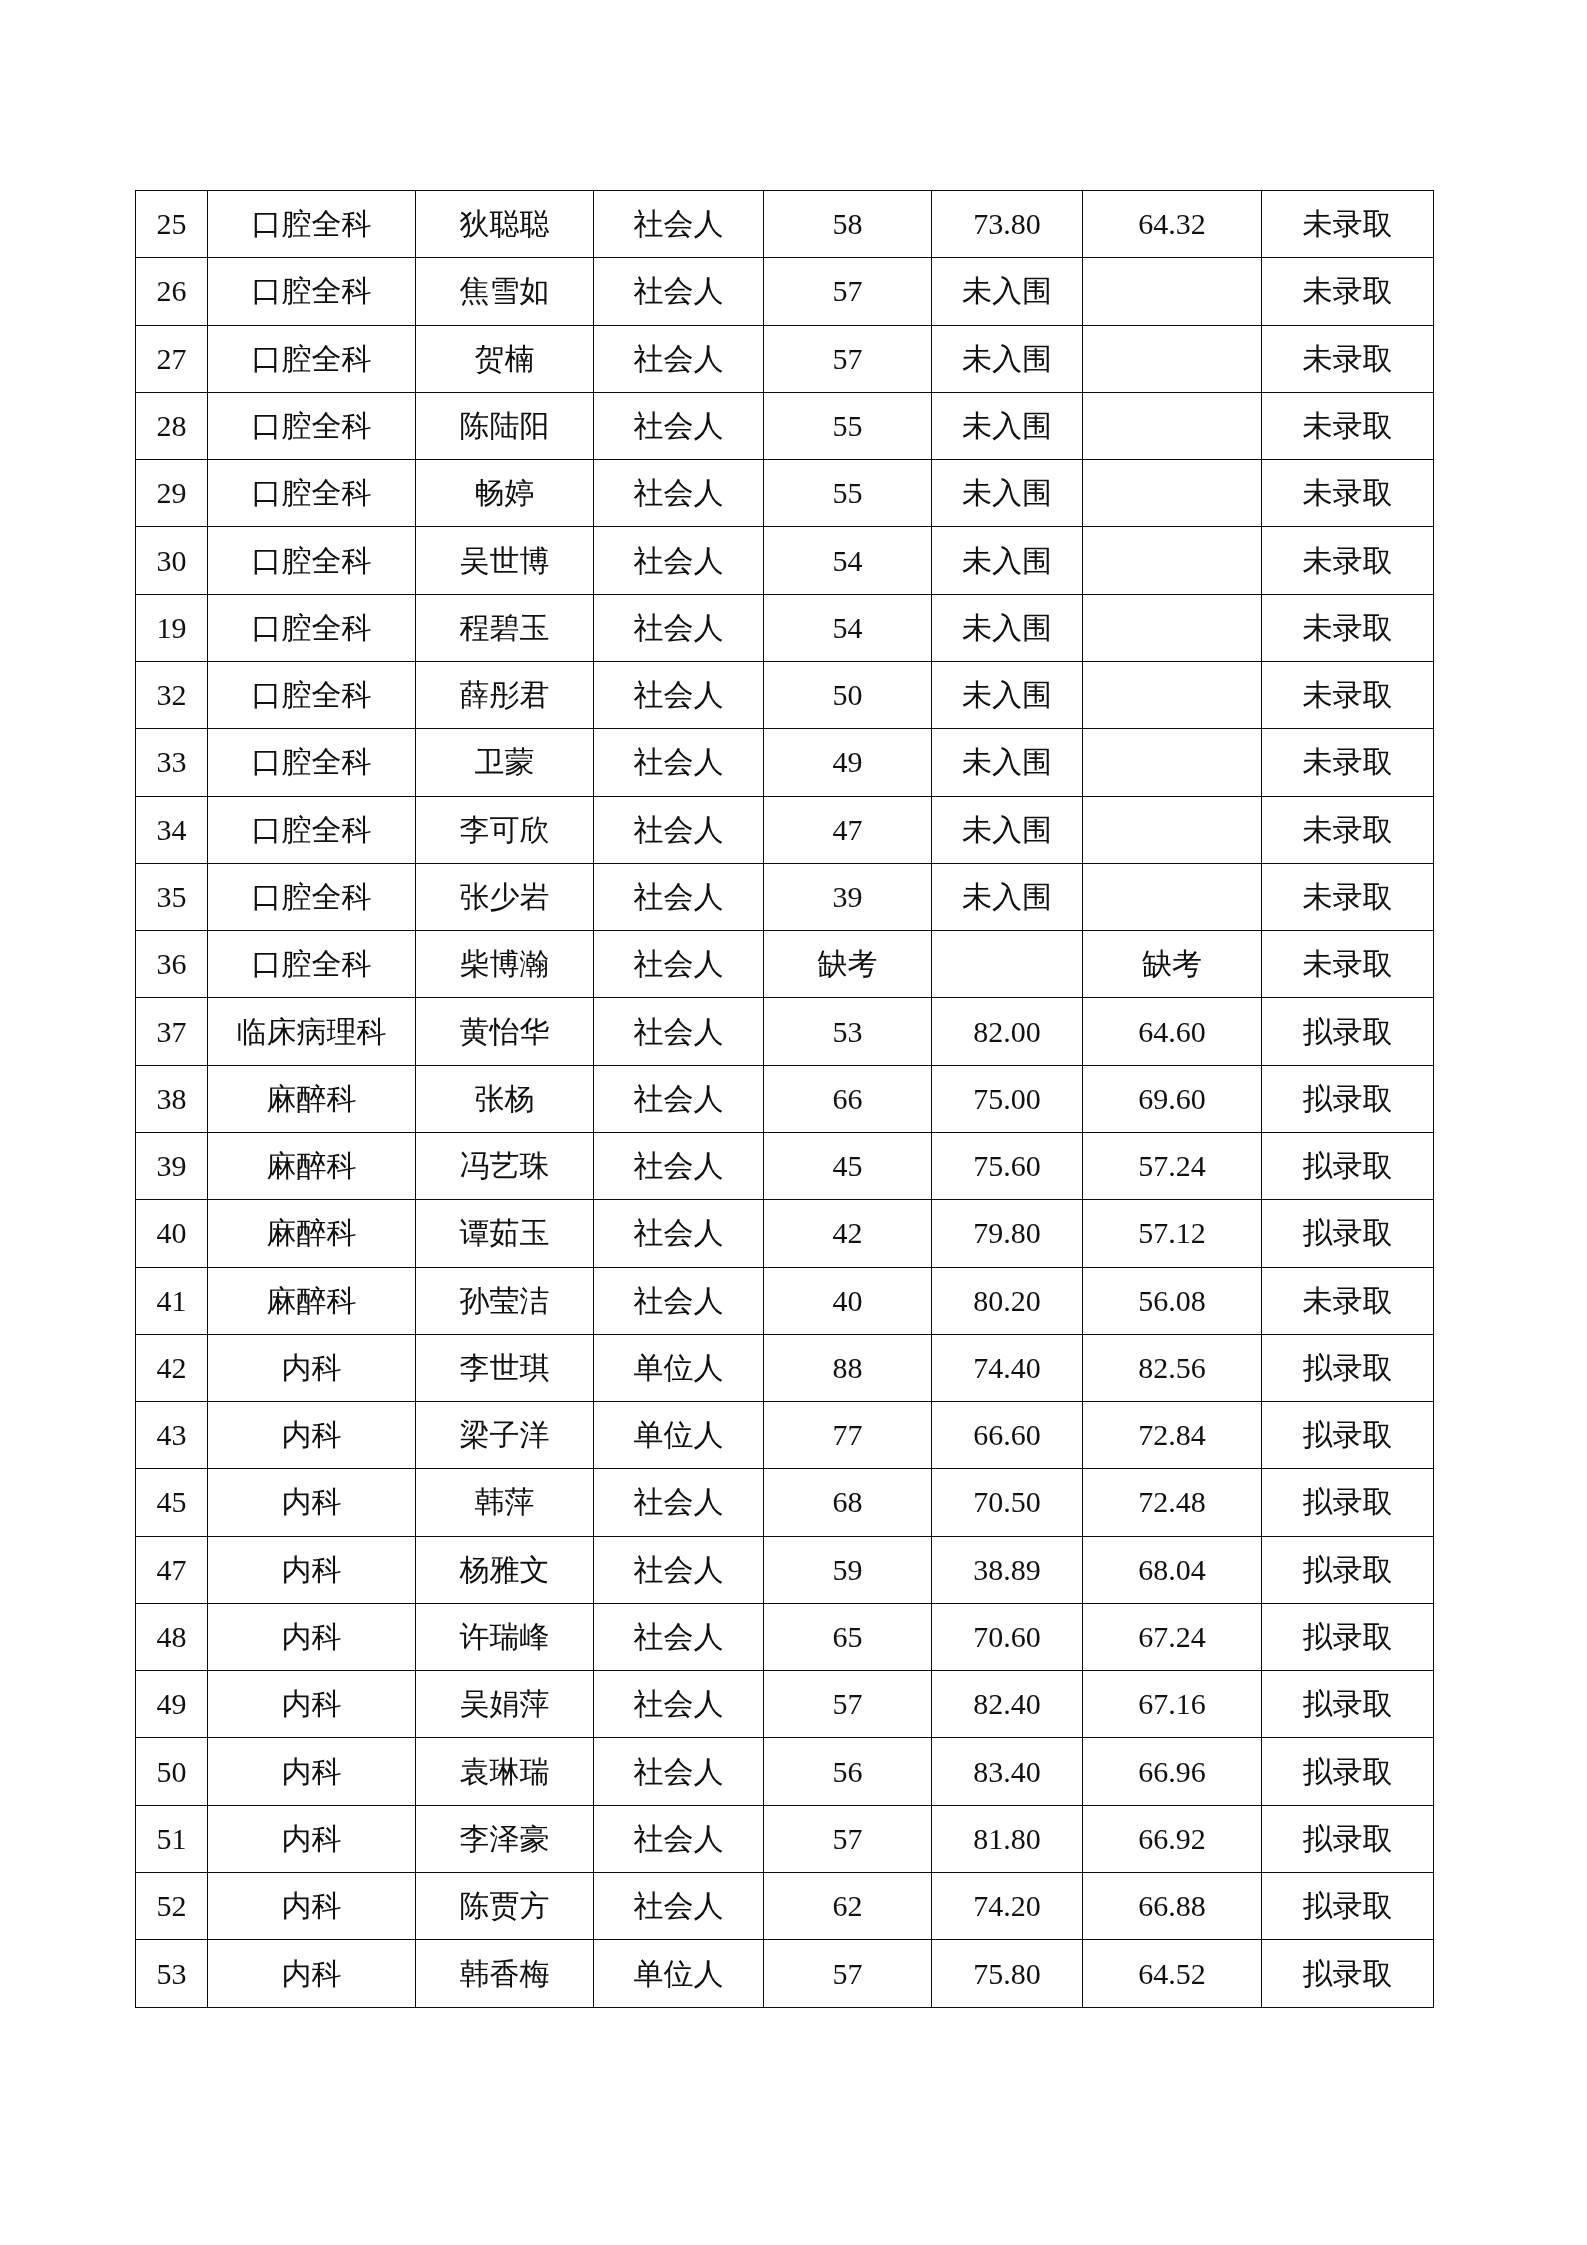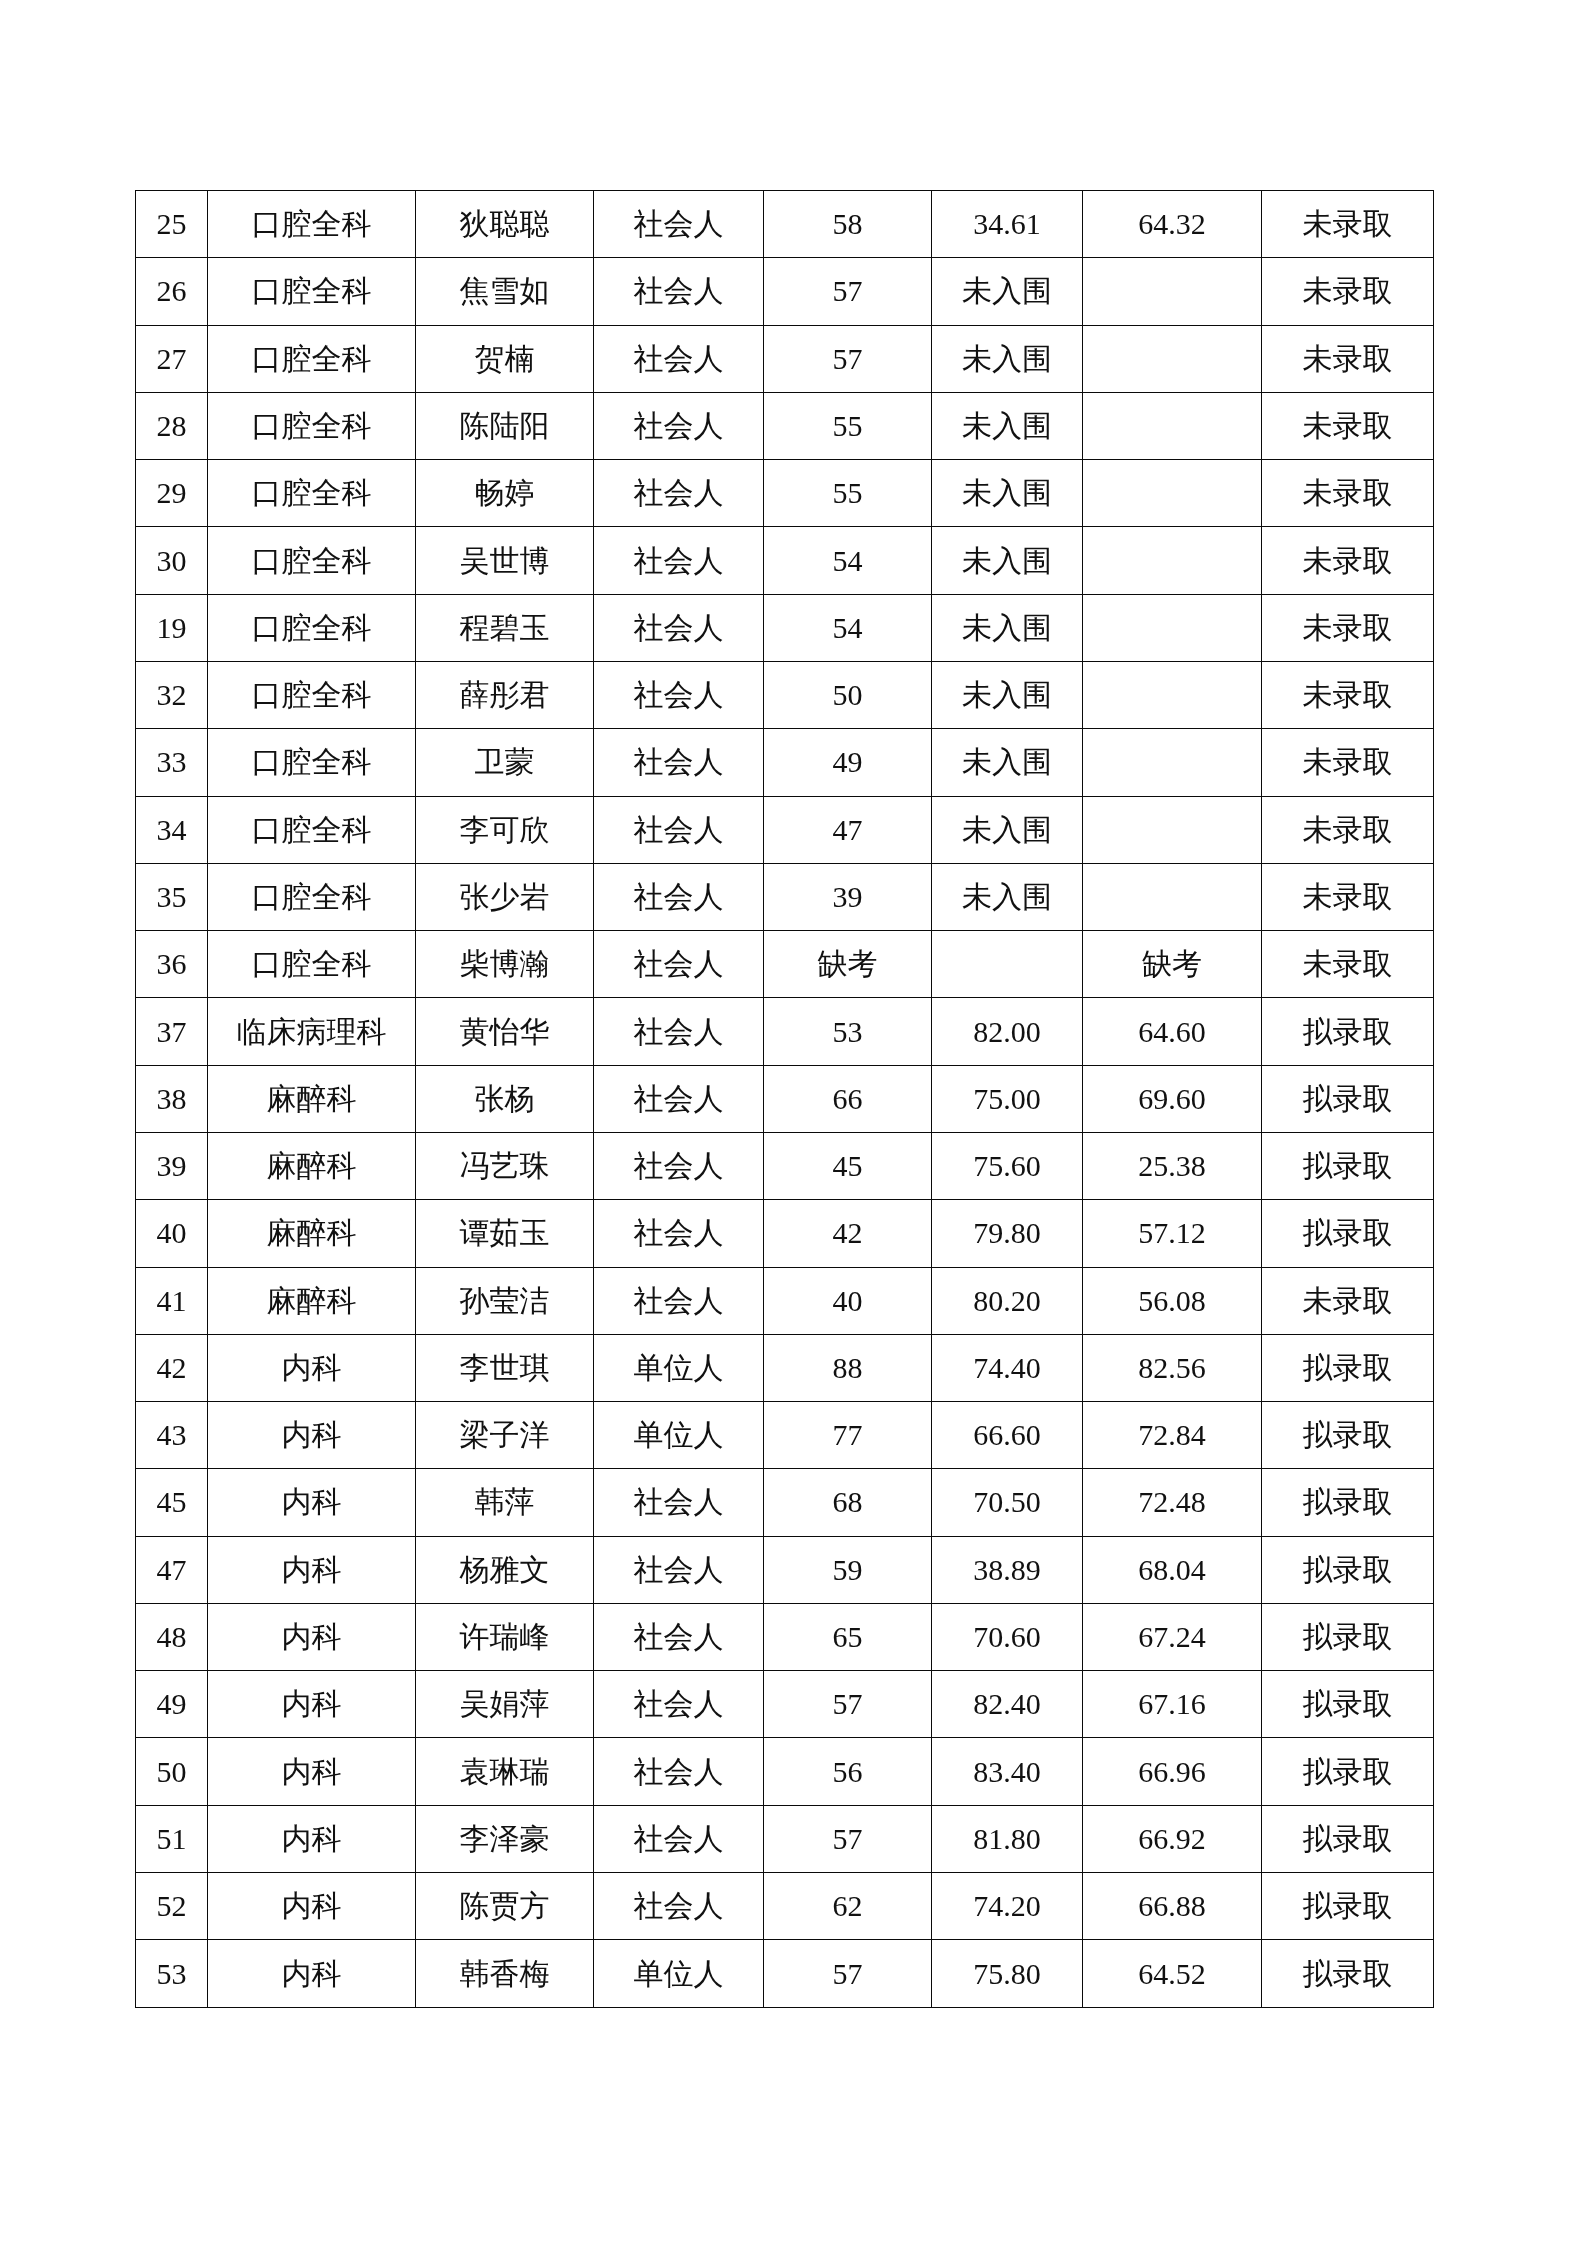--- a/index.html
+++ b/index.html
@@ -60,21 +60,21 @@
       <col class="c-total">
       <col class="c-result">
     </colgroup>
     <tbody>
         <tr>
           <td>25</td>
           <td>口腔全科</td>
           <td>狄聪聪</td>
           <td>社会人</td>
           <td>58</td>
-          <td>34.61</td>
+          <td>73.80</td>
           <td>64.32</td>
           <td>未录取</td>
         </tr>
         <tr>
           <td>26</td>
           <td>口腔全科</td>
           <td>焦雪如</td>
           <td>社会人</td>
           <td>57</td>
           <td>未入围</td>
@@ -201,21 +201,21 @@
           <td>69.60</td>
           <td>拟录取</td>
         </tr>
         <tr>
           <td>39</td>
           <td>麻醉科</td>
           <td>冯艺珠</td>
           <td>社会人</td>
           <td>45</td>
           <td>75.60</td>
-          <td>25.38</td>
+          <td>57.24</td>
           <td>拟录取</td>
         </tr>
         <tr>
           <td>40</td>
           <td>麻醉科</td>
           <td>谭茹玉</td>
           <td>社会人</td>
           <td>42</td>
           <td>79.80</td>
           <td>57.12</td>

